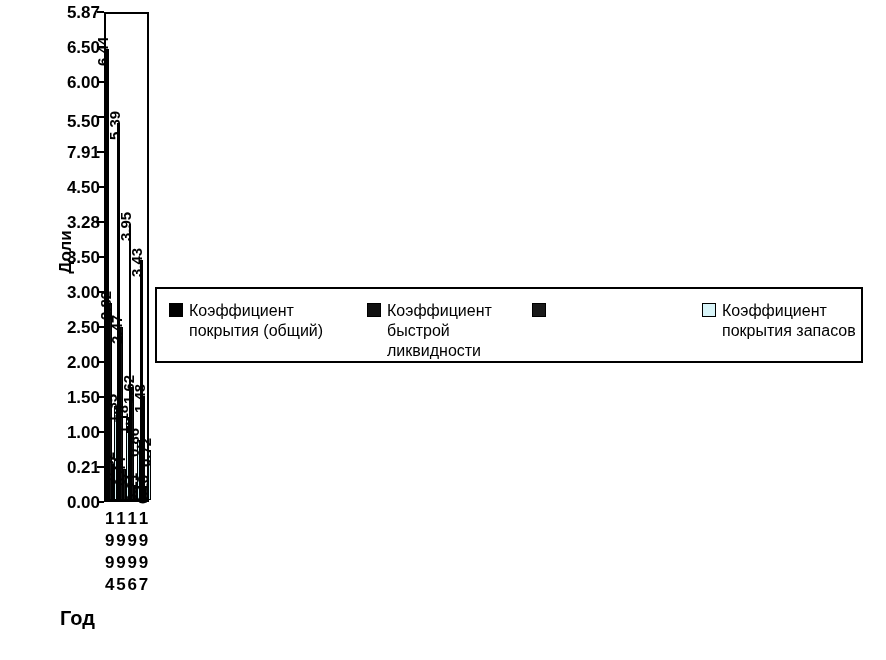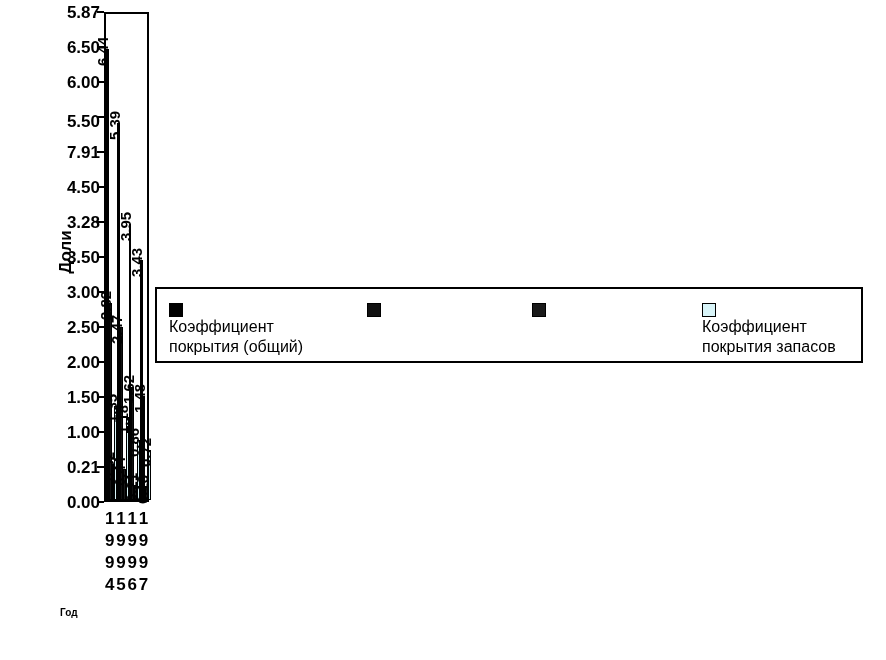--- a/index.html
+++ b/index.html
@@ -99,40 +99,39 @@
     font-size: 17px;
     font-weight: bold;
     line-height: 22px;
     text-align: center;
     width: 12px;
   }
   .x-axis-label {
     position: absolute;
     left: 60px;
     top: 607px;
-    font-size: 10px;
+    font-size: 20px;
     font-weight: bold;
   }
   
   .legend {
     position: absolute;
     left: 155px;
     top: 287px;
     width: 708px;
     height: 76px;
     border: 2px solid #000000;
     background: #ffffff;
     box-sizing: border-box;
   }
   .legend-item {
     position: absolute;
     top: 12px;
     display: flex;
     align-items: flex-start;
-    flex-direction: column;
   }
   .legend-swatch {
     width: 14px;
     height: 14px;
     border: 1px solid #000000;
     box-sizing: border-box;
     margin-top: 2px;
     margin-right: 6px;
     flex: 0 0 auto;
   }
@@ -194,20 +193,21 @@
 
   <div class="x-axis-label">Год</div>
 
   <div class="legend">
       <div class="legend-item" style="left: 12px;">
         <span class="legend-swatch k0"></span>
         <span class="legend-text">Коэффициент покрытия (общий)</span>
       </div>
       <div class="legend-item" style="left: 210px;">
         <span class="legend-swatch k1"></span>
+        <span class="legend-text">Коэффициент быстрой ликвидности</span>
       </div>
       <div class="legend-item" style="left: 375px;">
         <span class="legend-swatch k2"></span>
       </div>
       <div class="legend-item" style="left: 545px;">
         <span class="legend-swatch k3"></span>
         <span class="legend-text">Коэффициент покрытия запасов</span>
       </div>
     </div>
 

